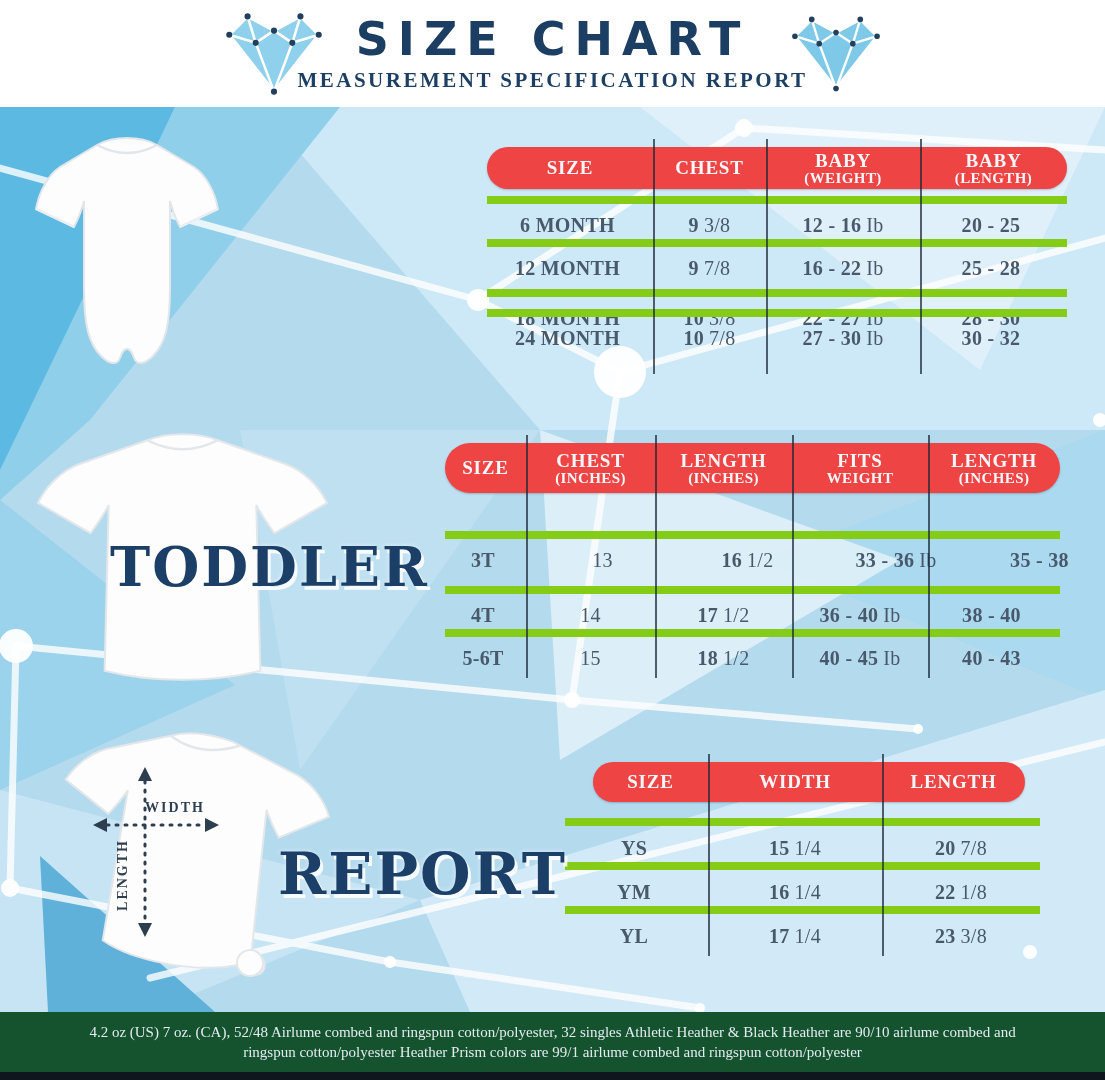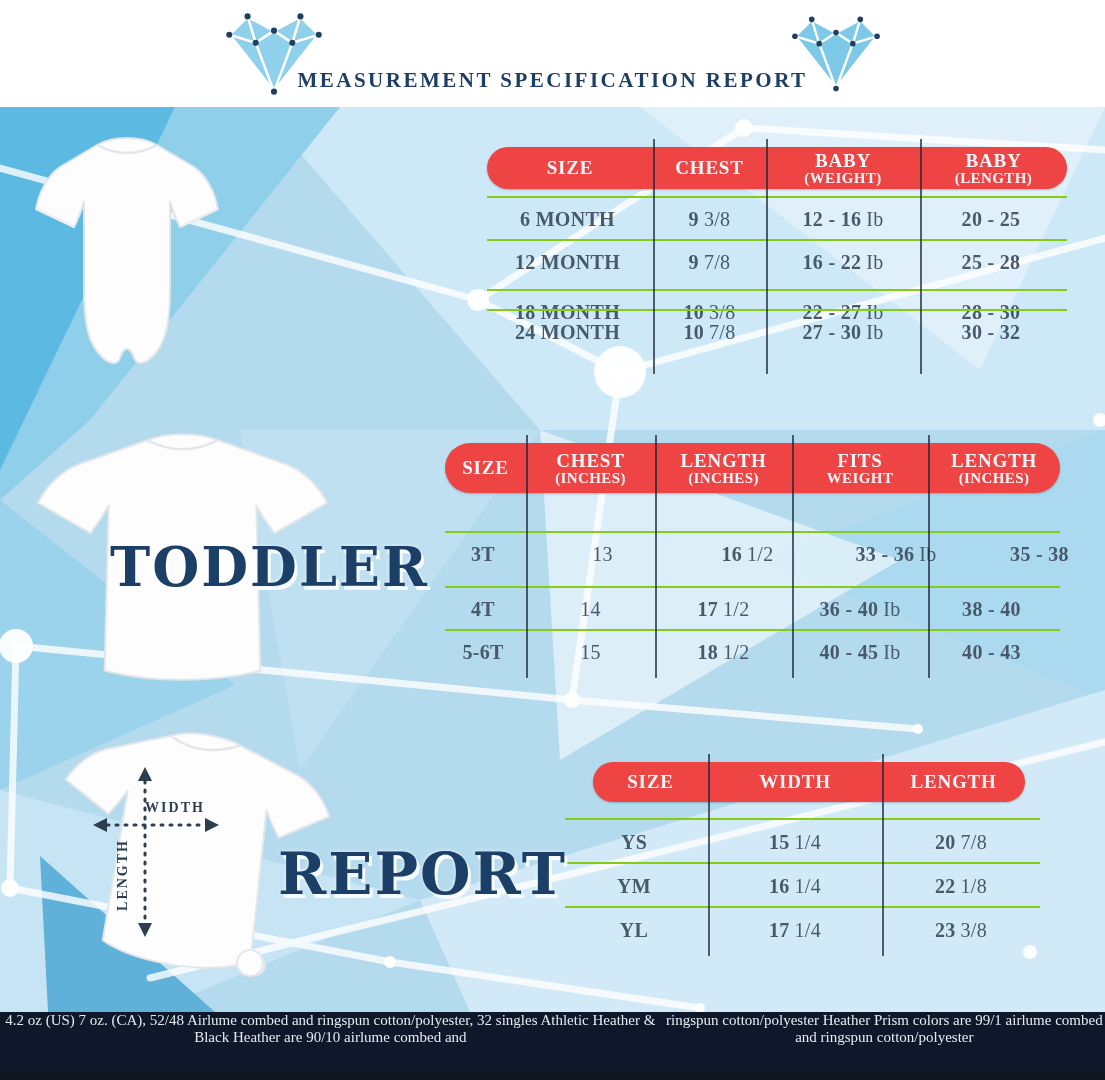--- a/index.html
+++ b/index.html
@@ -37,30 +37,30 @@
   .t0{left:487px;top:147px;width:580px;}
   .t1{left:445px;top:443px;width:615px;}
   .t2{left:565px;top:762px;width:475px;}
   .pill{position:absolute;top:0;background:#ef4444;border-radius:28px;display:grid;
         align-items:center;z-index:2;box-shadow:0 1px 2px rgba(20,40,60,.25);}
   .hcell{text-align:center;color:#f3f7fa;font-family:"Liberation Serif", serif;font-weight:700;}
   .h1{font-size:19px;letter-spacing:.8px;}
   .h2{font-size:15px;margin-top:-2px;letter-spacing:.4px;}
   .vline{position:absolute;width:2px;background:rgba(23,38,56,.72);z-index:3;}
   .trow{position:absolute;left:0;width:100%;display:grid;align-items:center;
-        border-top:2px solid #84cc16;z-index:1;}
+        border-top:8px solid #84cc16;z-index:1;}
   .tcell{text-align:center;font-family:"Liberation Serif", serif;font-size:20px;
          color:#48596b;letter-spacing:.3px;white-space:nowrap;}
   .cb{font-weight:700;}
   .cr{font-weight:400;margin-left:5px;}
   .cb:empty + .cr{margin-left:0;}
 
   
-  .footer{position:absolute;left:0;top:1012px;width:1105px;height:60px;background:#0f172a;
-          z-index:7;display:flex;flex-direction:row;justify-content:center;gap:3px;
+  .footer{position:absolute;left:0;top:1012px;width:1105px;height:60px;background:#14532d;
+          z-index:7;display:flex;flex-direction:column;justify-content:center;gap:3px;
           text-align:center;color:#e3ebf2;font-family:"Liberation Serif", serif;font-size:15px;}
   .blackbar{position:absolute;left:0;top:1072px;width:1105px;height:8px;background:#10161d;z-index:7;}
 </style>
 </head>
 <body>
 
 <div class="page">
 
   <svg class="bg" width="1105" height="1080" viewBox="0 0 1105 1080">
     <rect x="0" y="0" width="1105" height="1080" fill="#b4daee"></rect>
@@ -144,20 +144,21 @@
       <circle cx="16" cy="30" r="3"></circle>
         <circle cx="34" cy="12" r="3"></circle>
         <circle cx="60" cy="26" r="3"></circle>
       <circle cx="86" cy="12" r="3"></circle>
         <circle cx="104" cy="30" r="3"></circle>
         <circle cx="60" cy="86" r="3"></circle>
       <circle cx="42" cy="38" r="3"></circle>
         <circle cx="78" cy="38" r="3"></circle>
     </g>
   </svg>
+  <div class="title">SIZE CHART</div>
   <div class="subtitle">MEASUREMENT SPECIFICATION REPORT</div>
 
   <svg class="figure fig-onesie" width="215" height="260" viewBox="0 0 215 260">
     <path fill="#fdfdfd" stroke="#e2e6ea" stroke-width="2" d="M107,8 C96,8 86,10 77,15 L40,37
       C28,45 19,62 16,79 L54,97 C58,89 62,80 64,71 L64,158 C64,196 69,214 81,226
       C89,234 97,236 100,228 C102,223 103,219 107,219 C111,219 112,223 114,228
       C117,236 125,234 133,226 C145,214 150,196 150,158 L150,71 C152,80 156,89 160,97
       L198,79 C195,62 186,45 174,37 L137,15 C128,10 118,8 107,8 Z"></path>
     <path d="M77,15 Q107,31 137,15" fill="none" stroke="#e2e6ea" stroke-width="2.5"></path>
     <path d="M16,79 L54,97 M198,79 L160,97" fill="none" stroke="#eceef1" stroke-width="2"></path>

